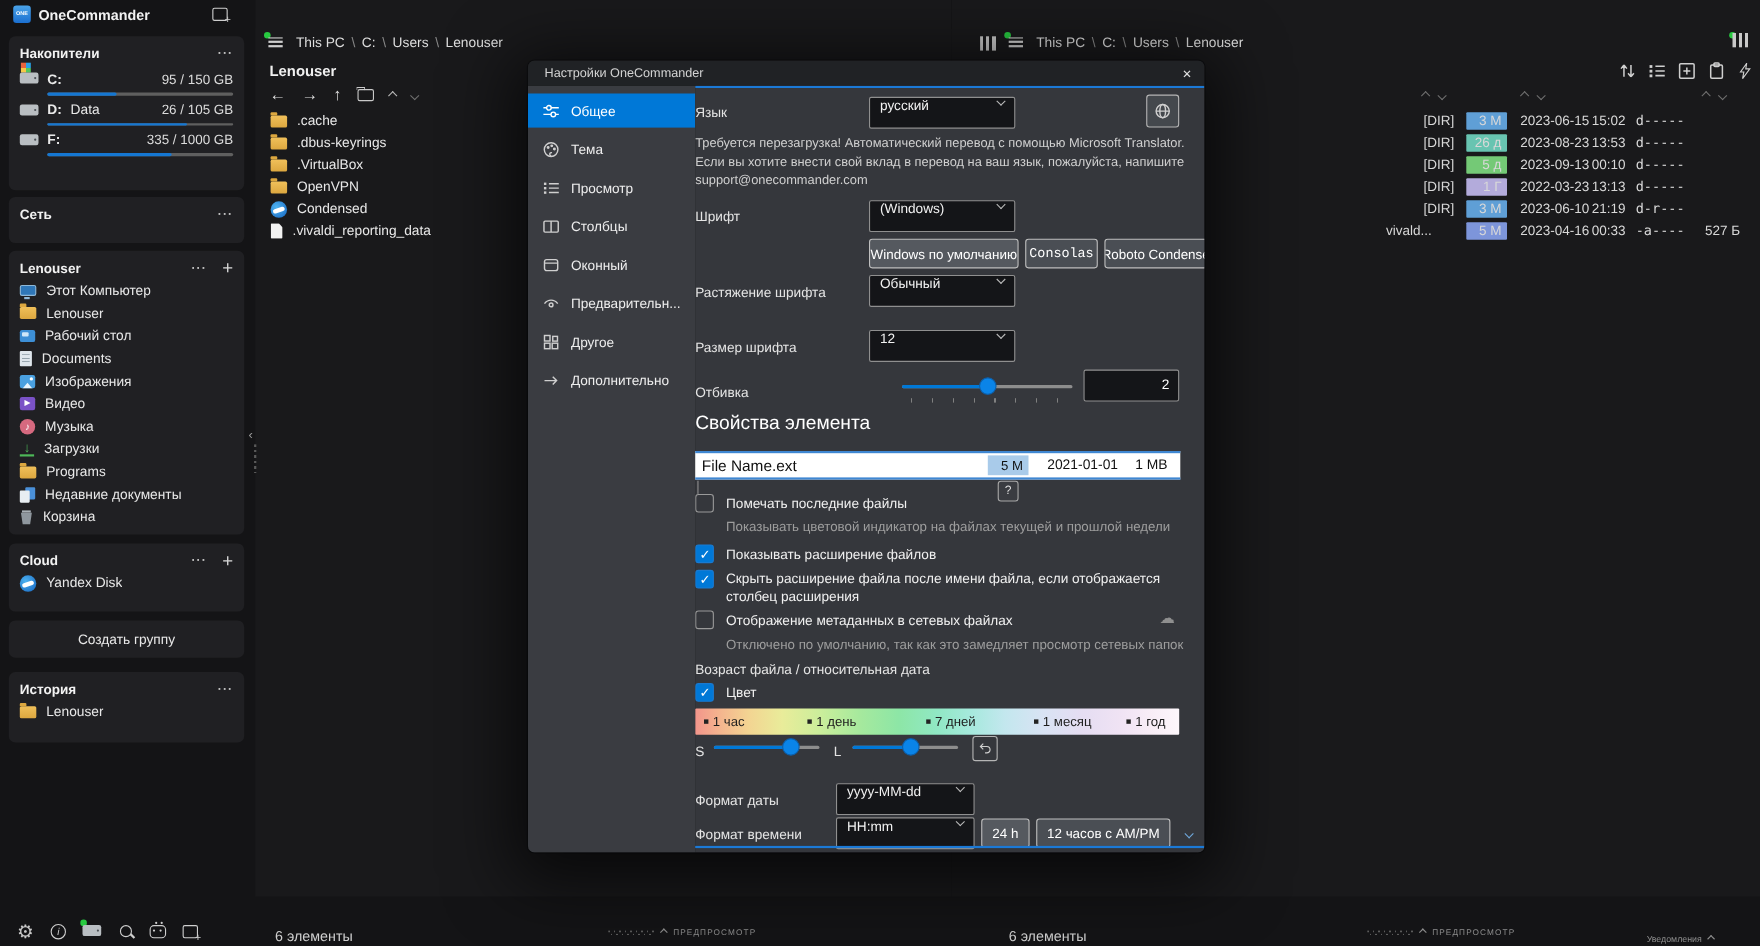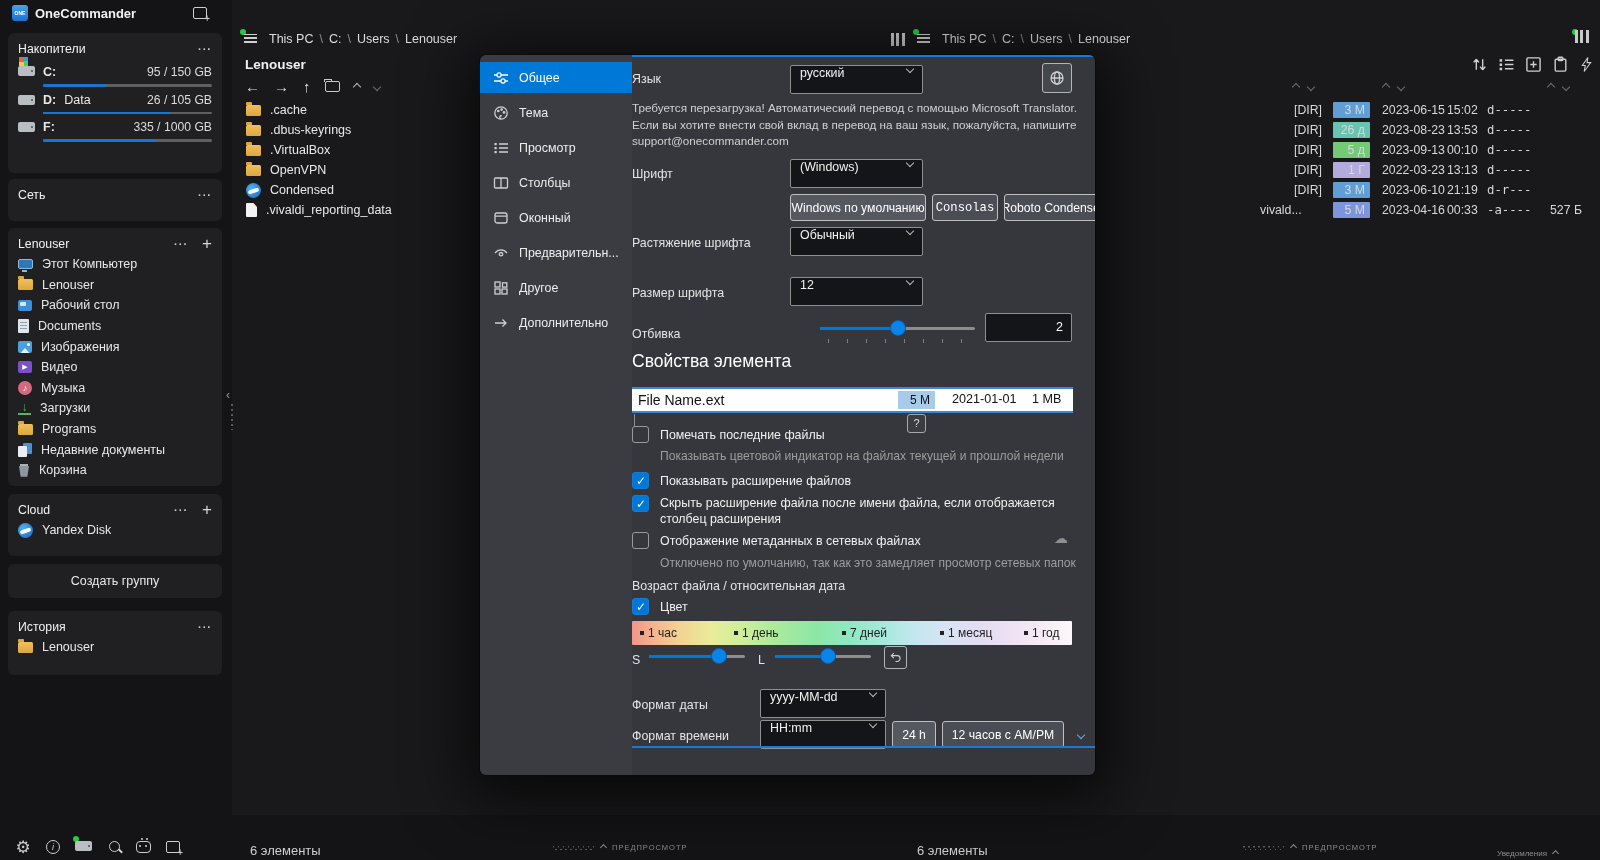--- a/index.html
+++ b/index.html
@@ -72,21 +72,21 @@
   .i-cloud{color:#8f8f8f;font-size:14px}
   .i-cloud::before{content:"☁"}
   .i-folderup{display:inline-block;width:15px;height:11px;border:1.4px solid #c9c9c9;border-radius:2px;position:relative;flex:none}
   .i-folderup::before{content:"";position:absolute;top:-3.4px;left:-1.4px;width:6px;height:2px;border:1.4px solid #c9c9c9;border-bottom:none;border-radius:1px 1px 0 0}
   .navglyph{font-size:15px;color:#dedede}
   .ic-svg{stroke:#cfcfcf;fill:none;stroke-width:1.3;flex:none}
 
   
   .card{position:absolute;left:8px;width:214px;background:#202023;border-radius:6px;padding:6px 10px}
   .card .trow{display:flex;align-items:center;justify-content:space-between;height:20px}
-  .card .title{font-weight:400;font-size:12.3px;color:#f2f2f2}
+  .card .title{font-weight:700;font-size:12.3px;color:#f2f2f2}
   .srow{display:flex;align-items:center;gap:9px;height:20.6px;cursor:pointer;white-space:nowrap}
   .srow .lb{overflow:hidden;text-overflow:ellipsis}
   .drv .r1{display:flex;align-items:center;gap:8px;height:18px;margin-top:4px}
   .drv .usage{margin-left:auto;color:#dcdcdc;font-size:12.2px}
   .drv .bar{margin-left:25px;margin-top:3px;height:2.5px;background:#5f5f5f;border-radius:2px;position:relative}
   .drv .fill{position:absolute;left:0;top:0;bottom:0;background:#1577d2;border-radius:2px}
   .drv .letter{font-weight:700}
   .winflag{position:absolute;margin:-9px 0 0 2px}
 
   
@@ -511,20 +511,24 @@
     <span class="minichev"></span>
     <span>ПРЕДПРОСМОТР</span>
   </div>
   <div class="previewlbl" style="left:1497px;top:849px;font-size:8px;letter-spacing:0">
     <span>Уведомления</span>
     <span class="minichev"></span>
   </div>
 
   
   <div class="dialog">
+    <div class="dtitle">
+      <span>Настройки OneCommander</span>
+      <span class="dclose"></span>
+    </div>
     <div class="dbody">
 
       <div class="dnav">
         <div class="dtab sel">
           <svg class="ic-svg" width="16" height="16" viewBox="0 0 16 16" style="stroke:#fff">
               <path d="M1 5h14M1 11h14"></path>
               <circle cx="6" cy="5" r="2.1" fill="#0078d7"></circle>
               <circle cx="10" cy="11" r="2.1" fill="#0078d7"></circle>
             </svg>
           <span>Общее</span>

